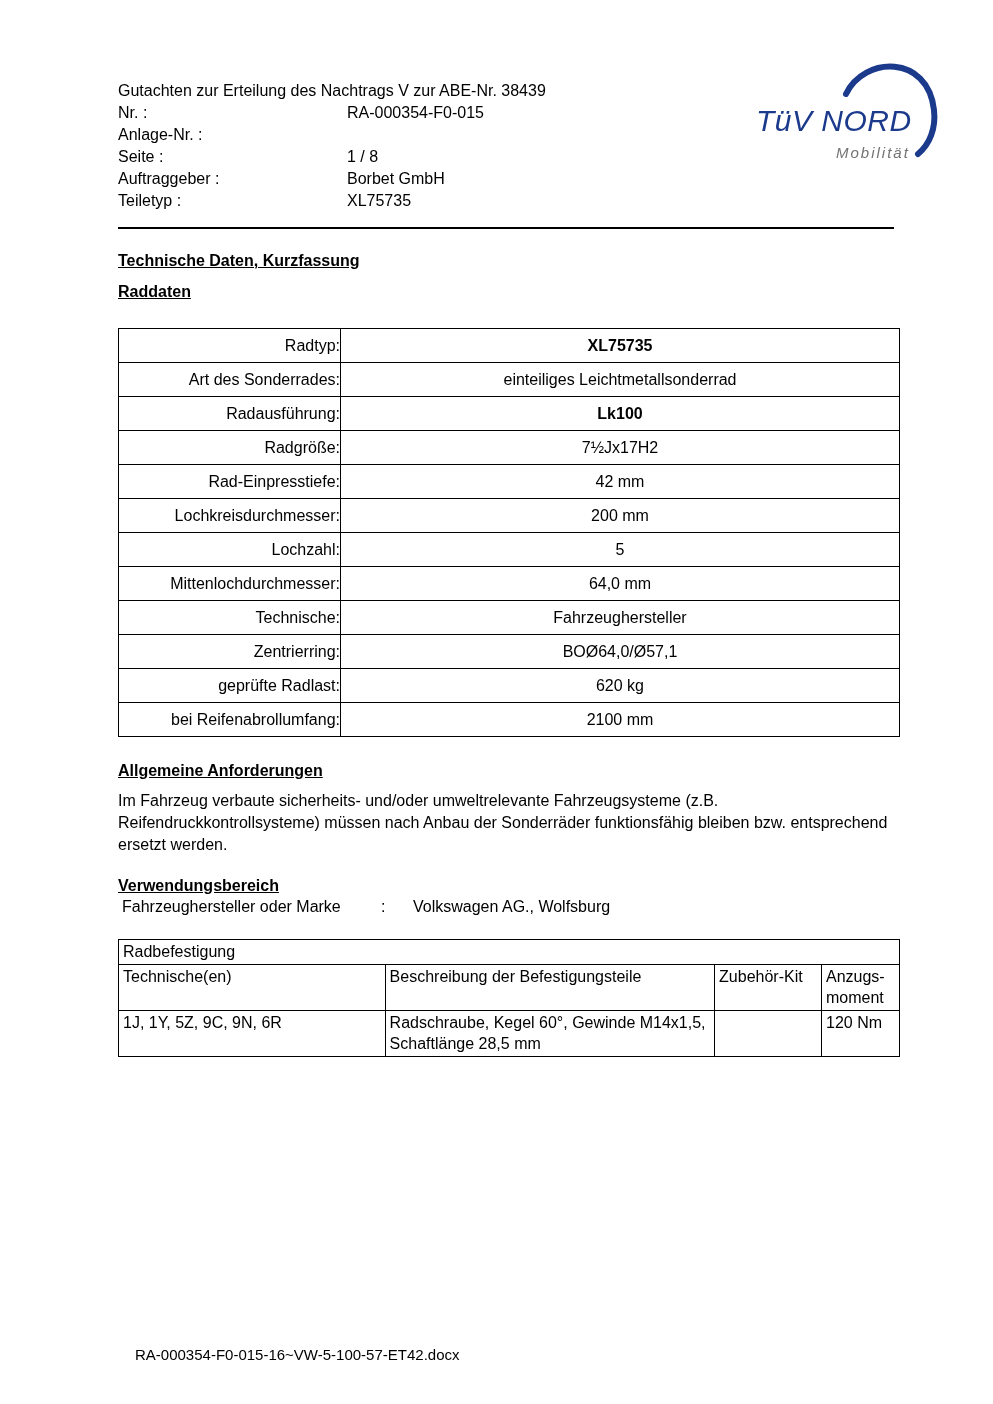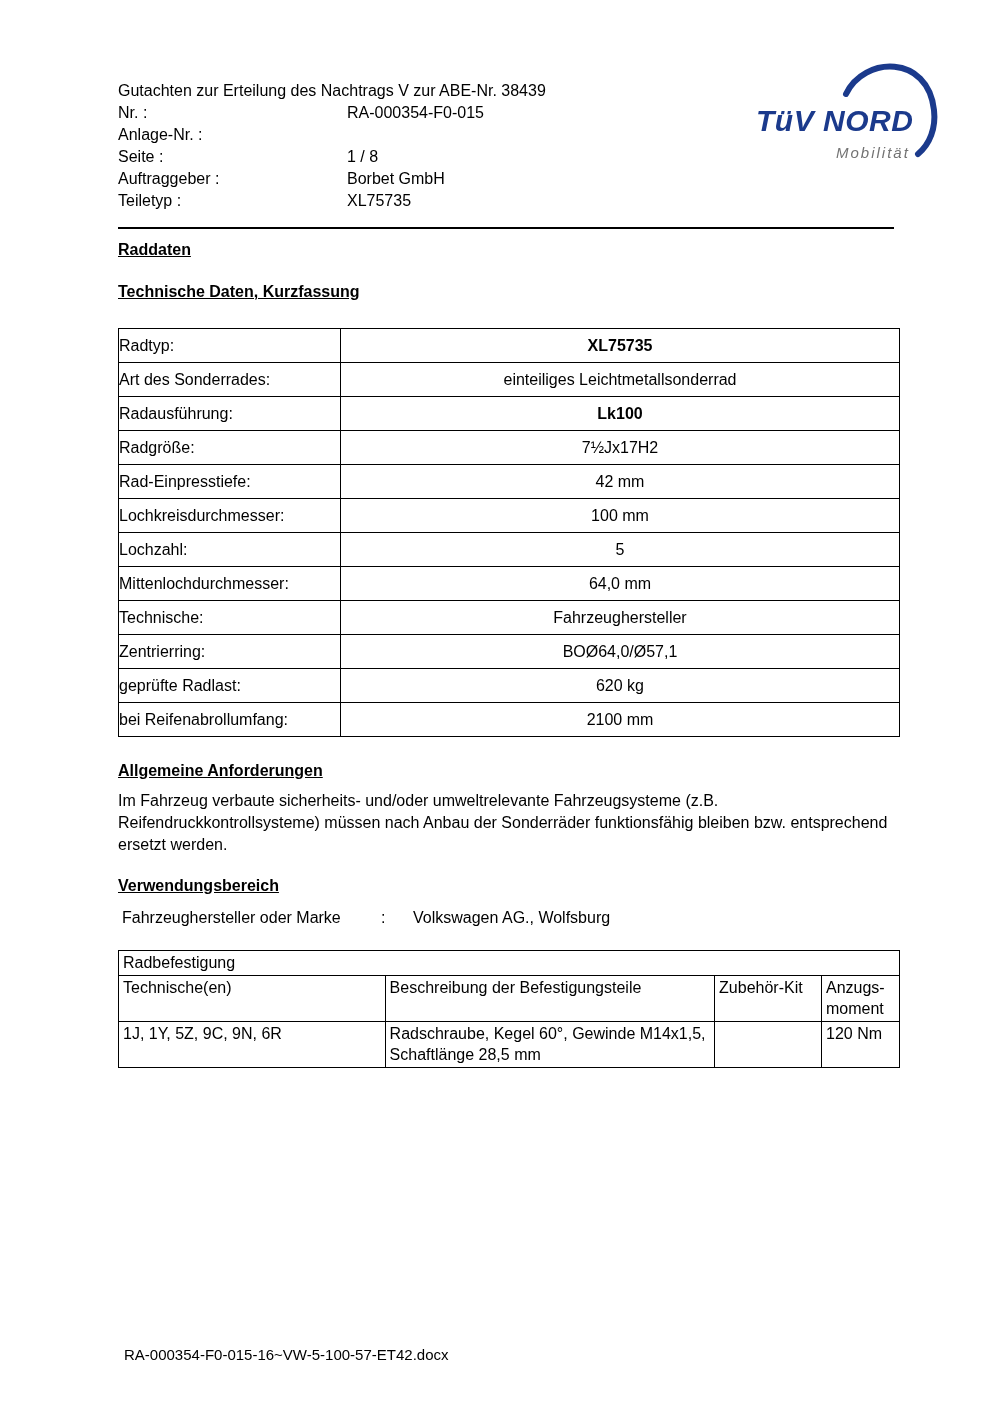--- a/index.html
+++ b/index.html
@@ -41,33 +41,32 @@
   }
   .h-tech { margin-top: 22px; }
   .h-rad  { margin-top: 11px; }
   .h-allg { margin-top: 24px; }
   .h-verw { margin-top: 20px; }
   
   table { border-collapse: collapse; width: 782px; font-size: 16px; }
   td { border: 1px solid #000; }
   .raddaten-table { margin-top: 26px; }
   .raddaten-table td { height: 34px; vertical-align: middle; }
-  .raddaten-table .c-label { width: 222px; padding-left: 0; text-align: left; }
+  .raddaten-table .c-label { width: 222px; padding-left: 0; text-align: right; }
   .raddaten-table .c-value { text-align: center; }
   .v-bold { font-weight: bold; }
   
   .body-par {
     margin-top: 9px;
     font-size: 16px;
     line-height: 22px;
     width: 782px;
   }
   
   .hersteller-row {
-    margin-top: 11px;
     display: flex;
     font-size: 16px;
     line-height: 22px;
   }
   .hersteller-row .hm-label { width: 263px; flex: 0 0 263px; padding-left: 4px; }
   .hersteller-row .hm-colon { width: 32px; flex: 0 0 32px; }
   .hersteller-row .hm-value { flex: 1; }
   
   .befestigung-table { margin-top: 21px; }
   .befestigung-table td {
@@ -91,40 +90,40 @@
     width: 200px;
     height: 120px;
     color: var(--logo-blue, #1b3a8c);
   }
   .logo svg { position: absolute; left: 0; top: 0; }
   .logo-brand {
     position: absolute;
     left: 8px;
     top: 52px;
     font-size: 30px;
-    font-weight: bold;
+    font-weight: normal;
     font-style: italic;
     letter-spacing: 0.5px;
     color: var(--logo-blue, #1b3a8c);
     white-space: nowrap;
   }
   .logo-subtitle {
     position: absolute;
     left: 88px;
     top: 92px;
     font-size: 15px;
     font-style: italic;
     letter-spacing: 2px;
     color: #737373;
     white-space: nowrap;
   }
   
   .footer {
     position: absolute;
-    left: 124px;
+    left: 135px;
     top: 1346px;
     font-size: 15px;
   }
 </style>
 </head>
 <body>
 
 <div class="page">
 
   <div class="logo">
@@ -157,22 +156,22 @@
         <span class="hvalue">Borbet GmbH</span>
       </div>
       <div class="hrow">
         <span class="hlabel">Teiletyp :</span>
         <span class="hvalue">XL75735</span>
       </div>
     </div>
 
     <div class="rule"></div>
 
+    <div class="sec-heading h-tech">Technische Daten, Kurzfassung</div>
     <div class="sec-heading h-rad">Raddaten</div>
-    <div class="sec-heading h-tech">Technische Daten, Kurzfassung</div>
 
     <table class="raddaten-table">
       <tbody>
         <tr>
           <td class="c-label">Radtyp:</td>
           <td class="c-value v-bold">XL75735</td>
         </tr>
         <tr>
           <td class="c-label">Art des Sonderrades:</td>
           <td class="c-value">einteiliges Leichtmetallsonderrad</td>
@@ -184,21 +183,21 @@
         <tr>
           <td class="c-label">Radgröße:</td>
           <td class="c-value">7½Jx17H2</td>
         </tr>
         <tr>
           <td class="c-label">Rad-Einpresstiefe:</td>
           <td class="c-value">42 mm</td>
         </tr>
         <tr>
           <td class="c-label">Lochkreisdurchmesser:</td>
-          <td class="c-value">100 mm</td>
+          <td class="c-value">200 mm</td>
         </tr>
         <tr>
           <td class="c-label">Lochzahl:</td>
           <td class="c-value">5</td>
         </tr>
         <tr>
           <td class="c-label">Mittenlochdurchmesser:</td>
           <td class="c-value">64,0 mm</td>
         </tr>
         <tr>

